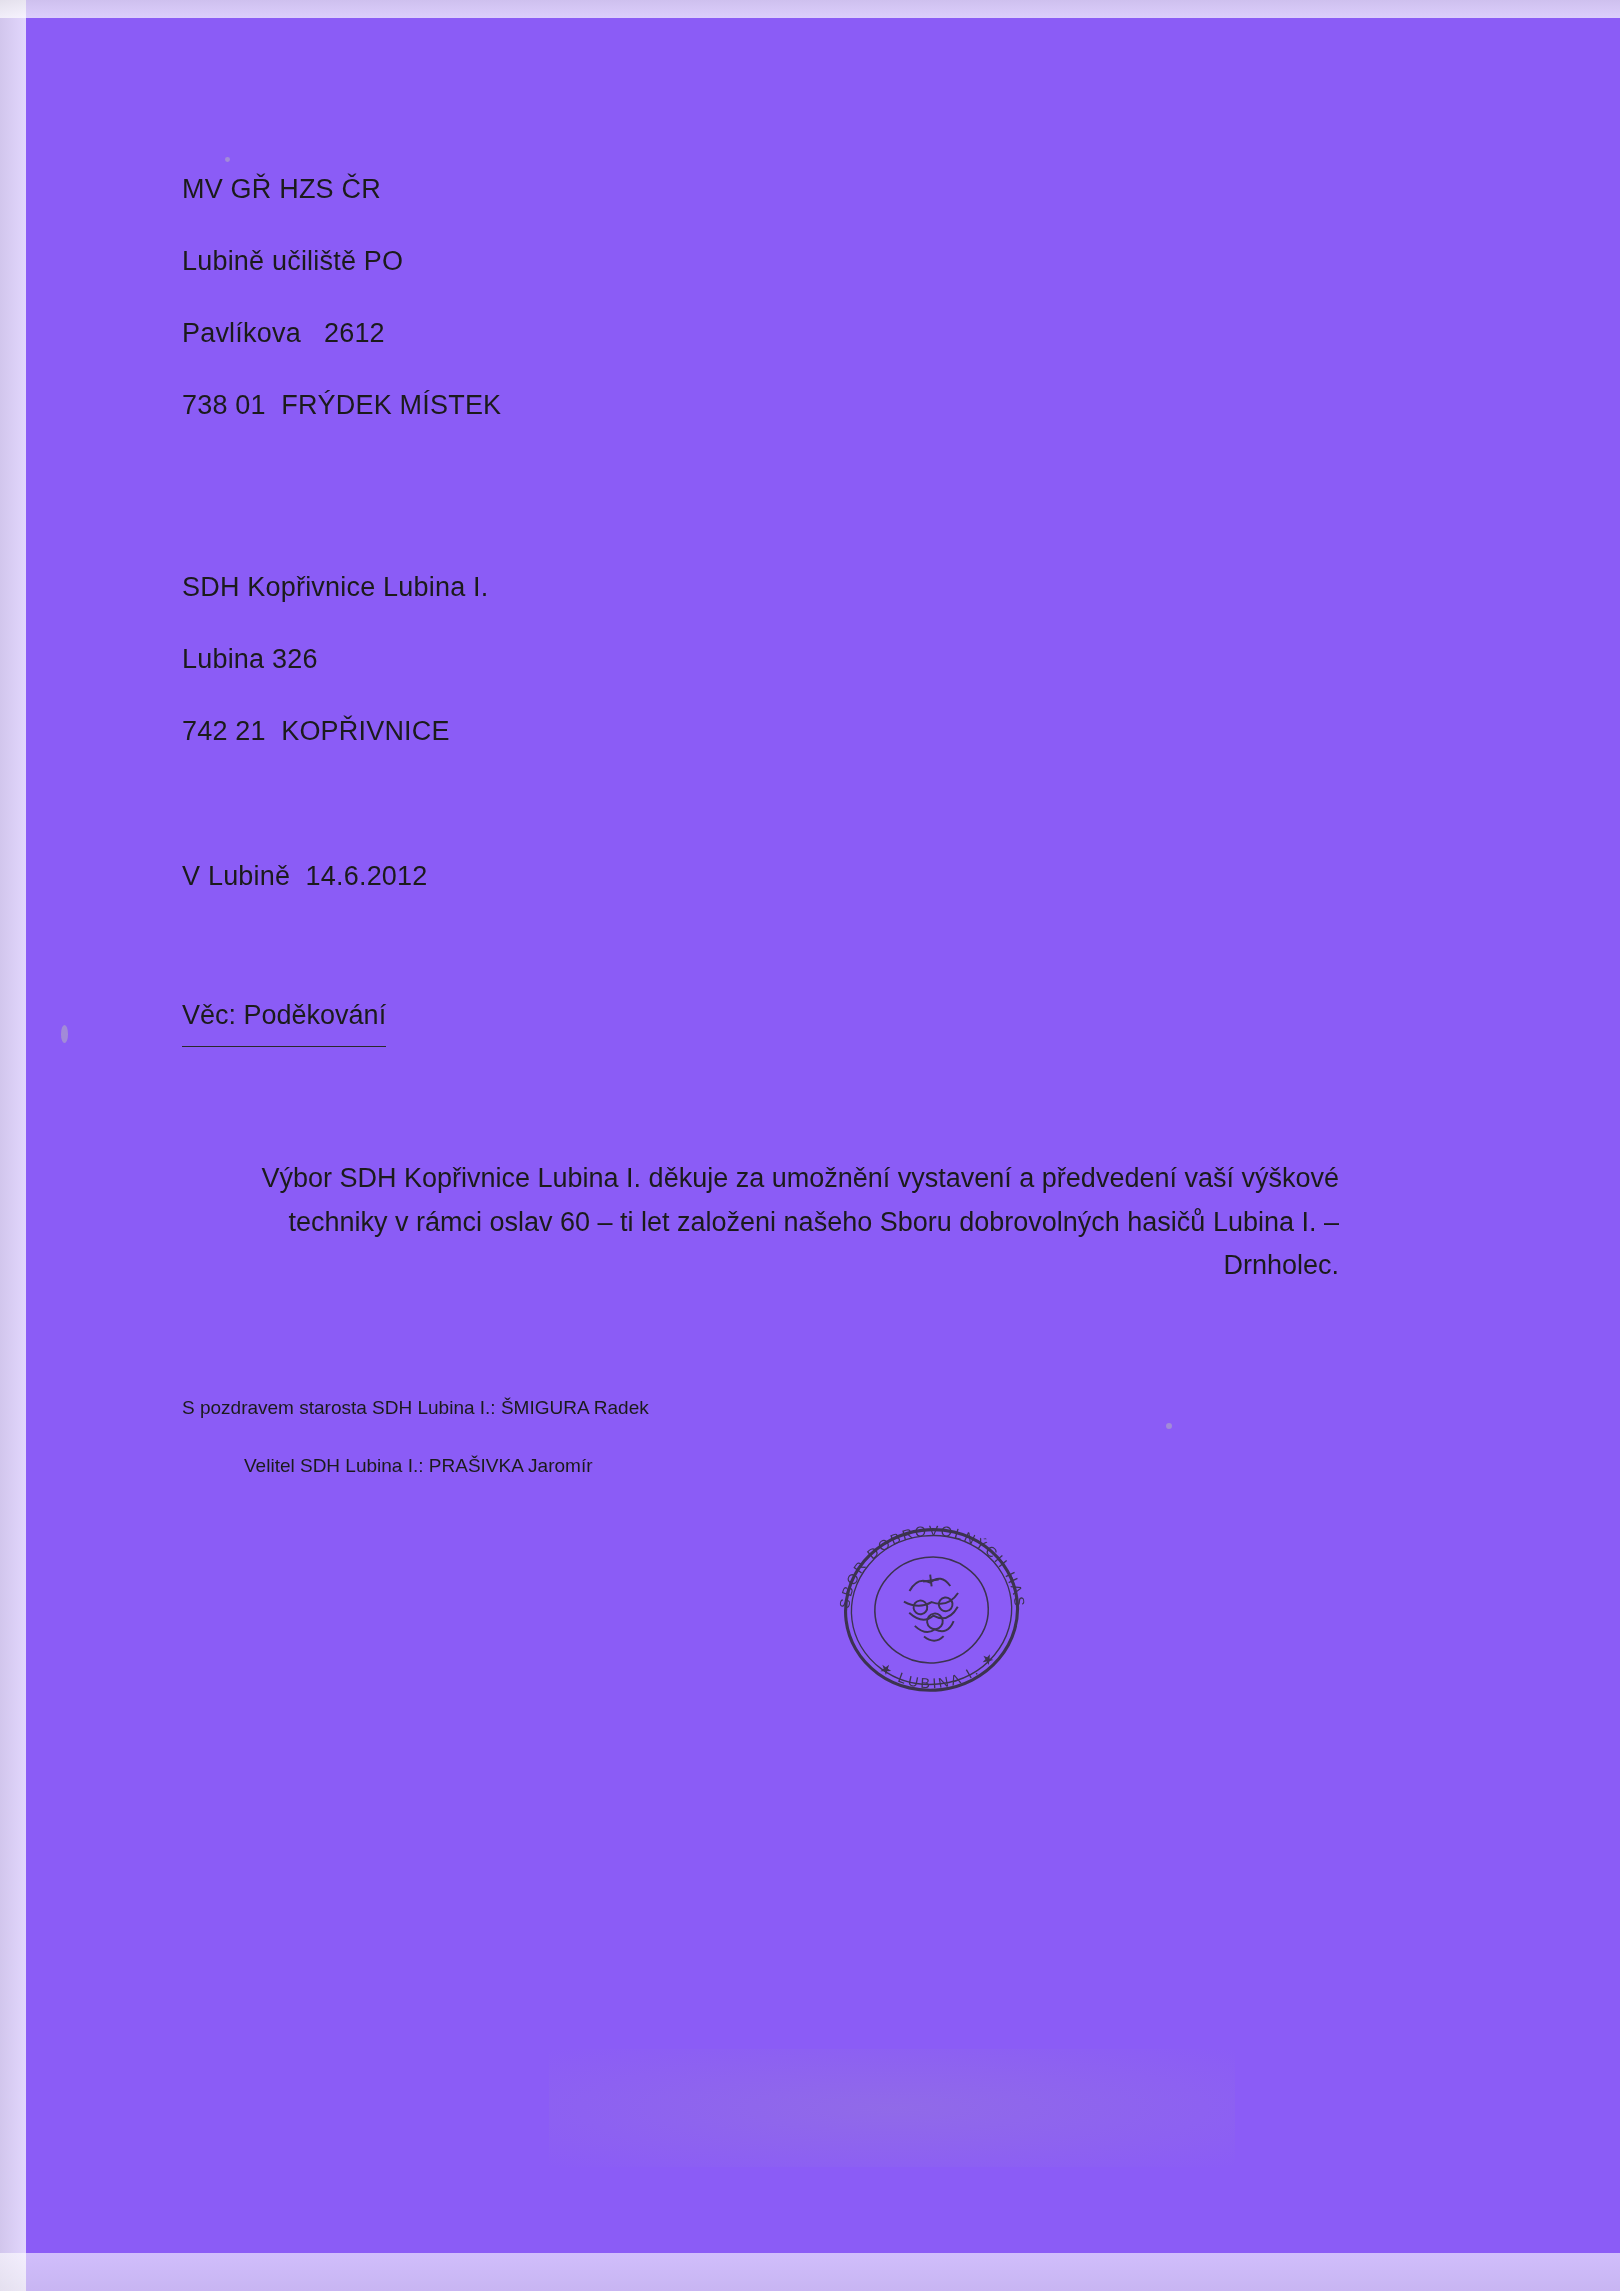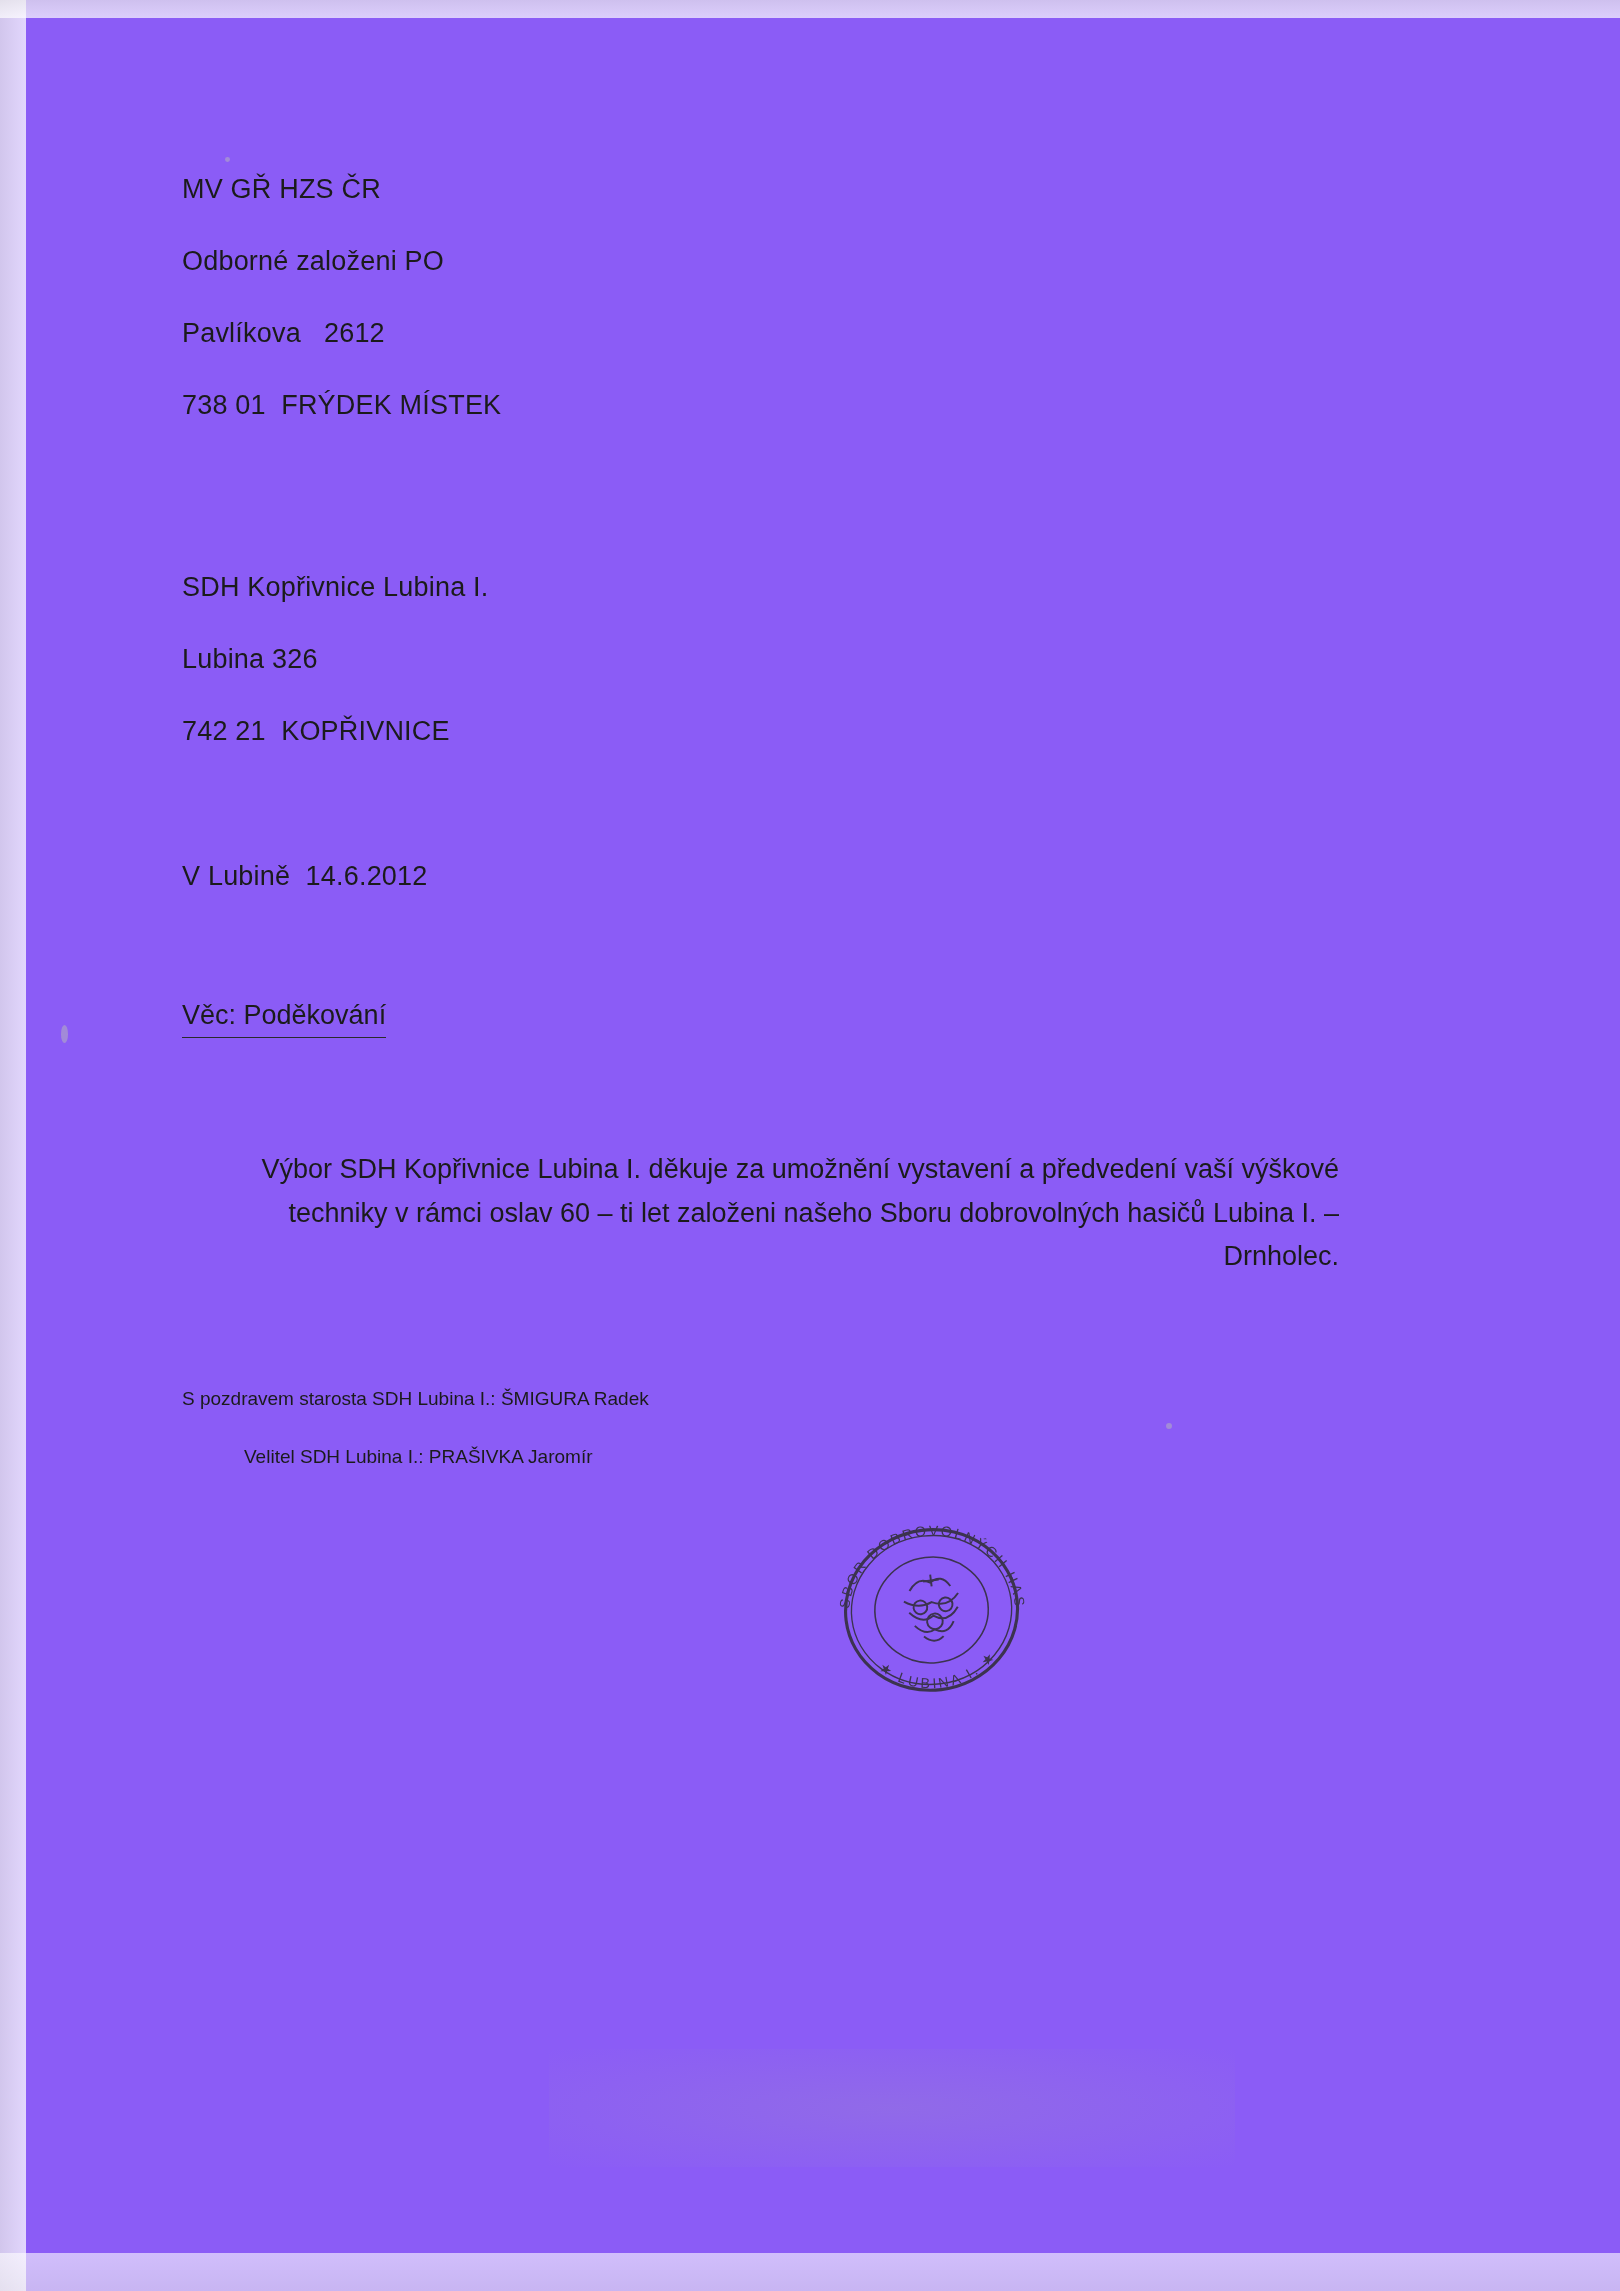--- a/index.html
+++ b/index.html
@@ -62,21 +62,21 @@
     margin-bottom: 45px;
   }
   .gap-lg { height: 110px; }
   .gap-md { height: 73px; }
   .gap-sm { height: 39px; }
   .subject {
     display: inline-block;
     color: #1b1b1b;
     font-size: 27px;
     border-bottom: 1.5px solid #2a2a2a;
-    padding-bottom: 6px;
+    padding-bottom: 15px;
   }
   .para {
     color: #1b1b1b;
     font-size: 27px;
     line-height: 1.62;
     width: 1157px;
     text-align: right;
   }
   .sign-line {
     color: #1b1b1b;
@@ -125,21 +125,21 @@
 
   <div class="speck" style="left:61px; top:1025px; width:6.9px; height:17.6px;"></div>
   <div class="speck" style="left:225px; top:157px; width:4.9px; height:4.9px;"></div>
   <div class="speck" style="left:1166px; top:1423px; width:5.9px; height:5.9px;"></div>
   <div class="faint-band"></div>
 
   <div class="content">
 
     <div class="block-addr">
       <div class="line">MV GŘ HZS ČR</div>
-      <div class="line">Odborné založeni PO</div>
+      <div class="line">Lubině učiliště PO</div>
       <div class="line">Pavlíkova   2612</div>
       <div class="line">738 01  FRÝDEK MÍSTEK</div>
     </div>
 
     <div class="gap-lg"></div>
 
     <div class="block-addr">
       <div class="line">SDH Kopřivnice Lubina I.</div>
       <div class="line">Lubina 326</div>
       <div class="line">742 21  KOPŘIVNICE</div>

